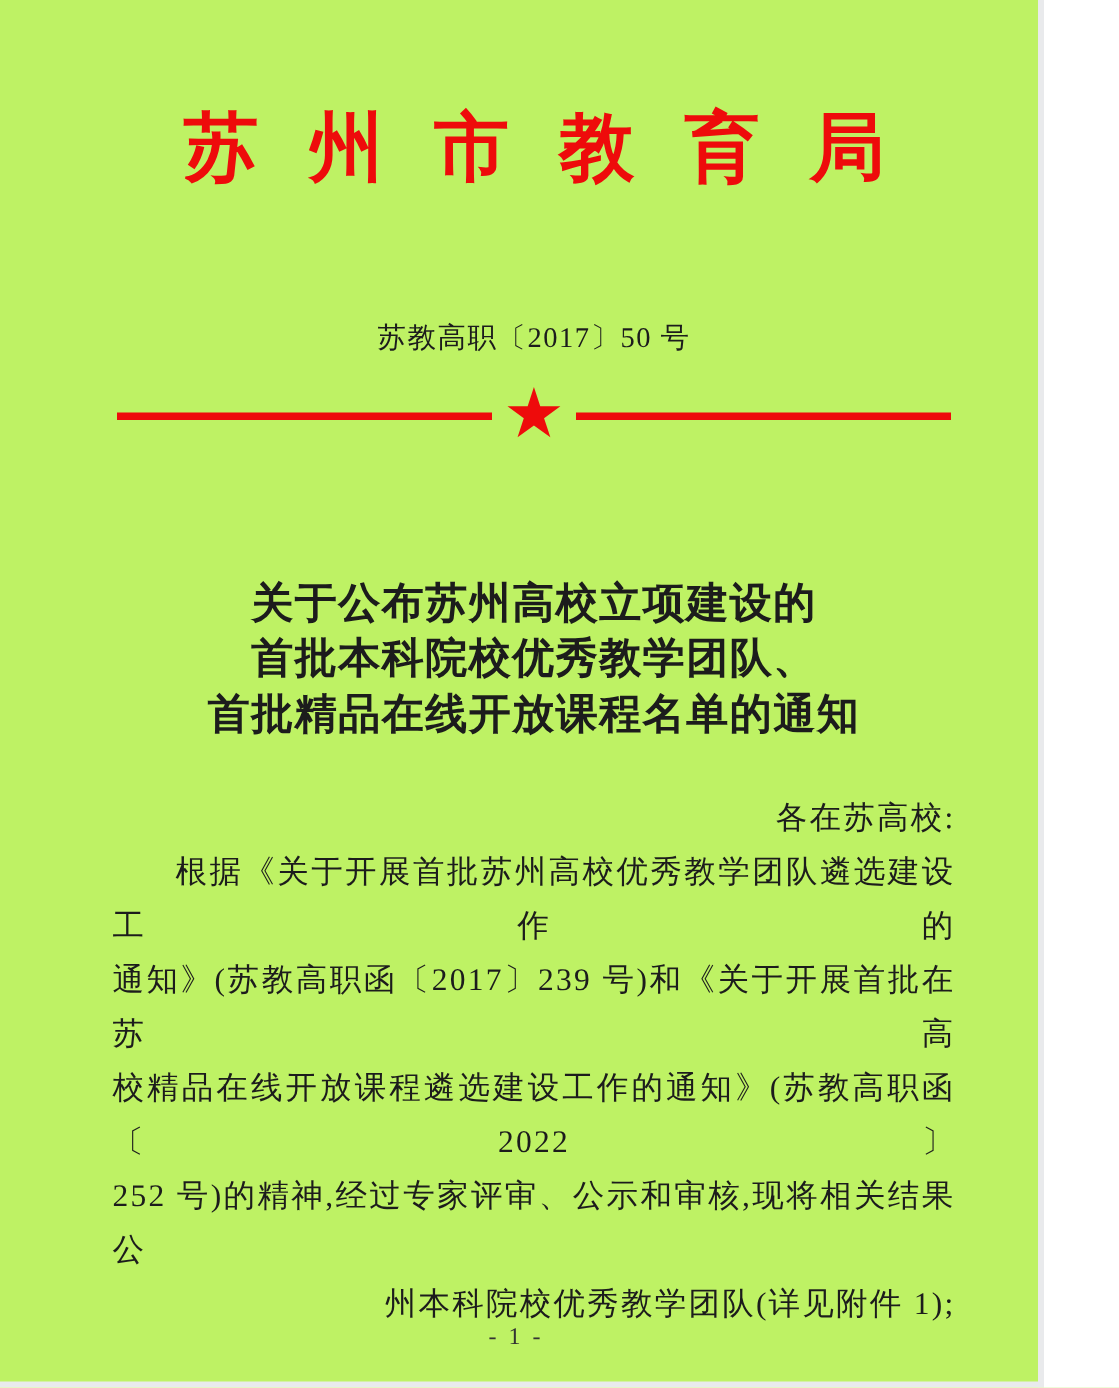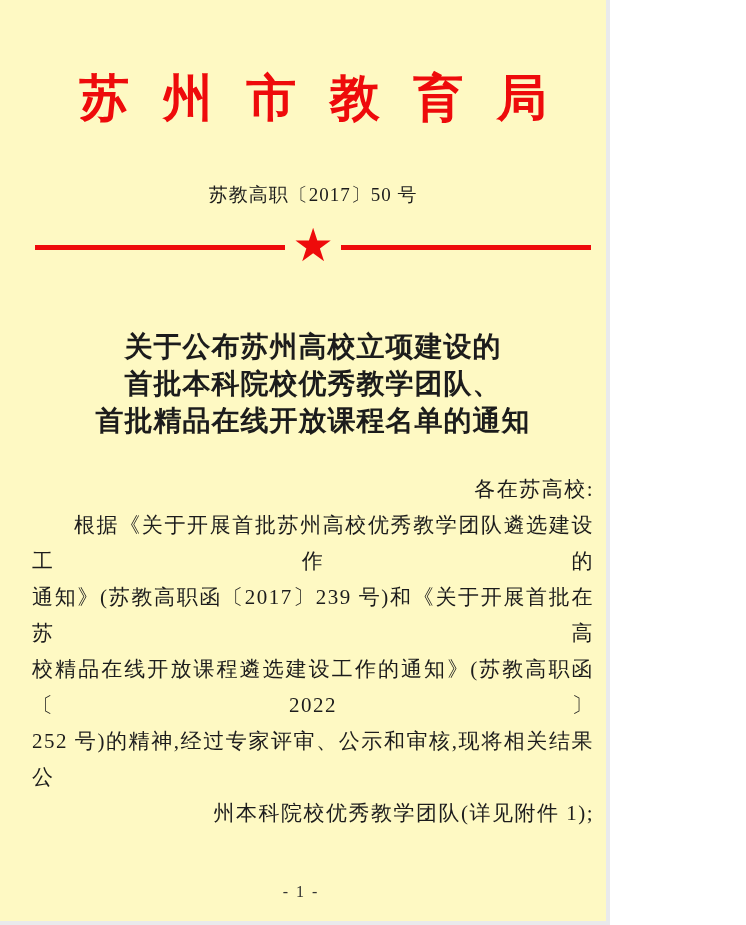--- a/index.html
+++ b/index.html
@@ -2,43 +2,43 @@
 <html><head>
 <meta charset="utf-8">
 <style>
   html, body {
     margin: 0;
     padding: 0;
     background: #ffffff;
   }
   .page {
     position: relative;
-    width: 610px;
+    width: 696px;
     height: 925px;
     box-sizing: border-box;
-    background: #fef9c3;
+    background: #bef264;
     border-right: 4px solid #e9eaec;
     border-bottom: 4px solid #e9eaec;
     overflow: hidden;
     font-family: "Liberation Serif", "DejaVu Serif", serif;
     color: #1c1c1c;
     padding-left: 20px;
   }
   .agency {
     margin-top: 70px;
     text-align: center;
     color: #ee0b0b;
     font-weight: bold;
     font-size: 50px;
     line-height: 1.15;
     word-spacing: 21px;
     white-space: nowrap;
   }
   .doc-number {
-    margin-top: 54px;
+    margin-top: 84px;
     text-align: center;
     font-size: 19px;
     letter-spacing: 1px;
   }
   .divider {
     width: 556px;
     margin: 18px auto 0;
     height: 44px;
     display: flex;
     align-items: center;
@@ -49,21 +49,21 @@
     background: #ee0b0b;
   }
   .divider .star {
     font-size: 46px;
     line-height: 1;
     color: #ee0b0b;
     margin: 0 7px;
     transform: translateY(-2px);
   }
   .doc-title {
-    margin-top: 58px;
+    margin-top: 84px;
     text-align: center;
     font-weight: bold;
     font-size: 28px;
     line-height: 37px;
     letter-spacing: 1px;
   }
   .body-text {
     width: 562px;
     margin: 32px auto 0;
     font-size: 21px;

